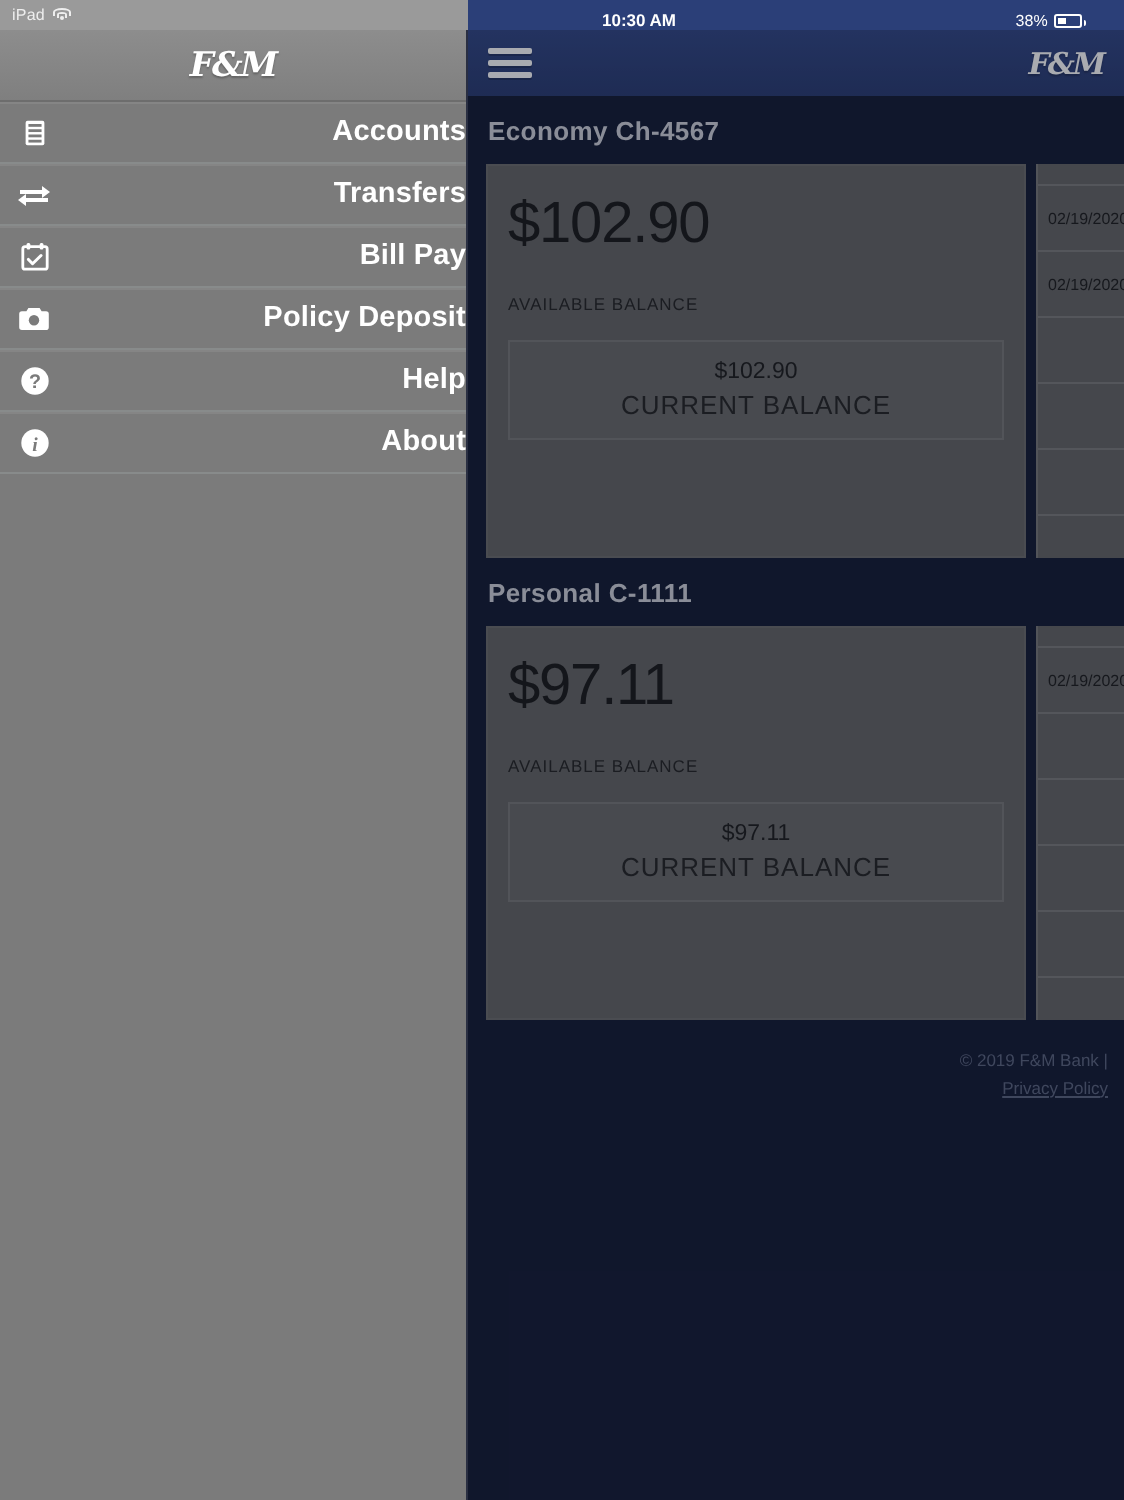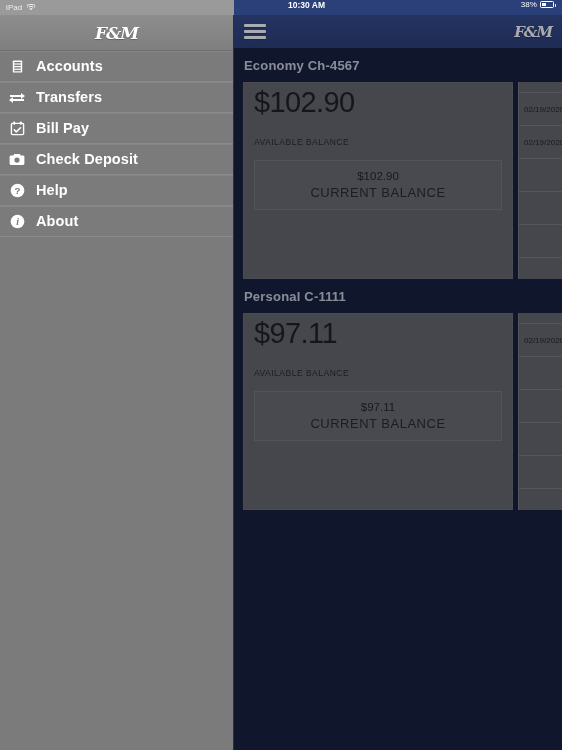--- a/index.html
+++ b/index.html
@@ -17,21 +17,21 @@
     z-index:40; pointer-events:none;
   }
   .sb-left{
     position:absolute; left:0; top:0; width:234px; height:15px;
     background:#9a9a9a;
     display:flex; align-items:center; gap:4px; padding-left:6px;
   }
   .sb-right{
     position:absolute; left:234px; top:0; width:328px; height:15px;
     background:#2b3f78;
-    display:flex; align-items:flex-start; padding:0 8px;
+    display:flex; align-items:flex-end; padding:0 21px;
   }
   .sb-text{ font-size:8px; color:#fff; letter-spacing:.1px; }
   .sb-left .sb-text{ color:#eee;text-align:right; }
   .sb-time{ font-size:8.5px; font-weight:bold; color:#fff; margin-left:46px; }
   .sb-batt-wrap{ margin-left:auto; display:flex; align-items:center; gap:3px; }
   .batt{
     width:14px; height:7px; border:1px solid #fff; border-radius:1.5px;
     position:relative;
   }
   .batt::after{
@@ -67,23 +67,24 @@
     border-bottom:1px solid #6d6d6d;
   }
   .logo-script{
     font-family:"DejaVu Serif", serif;
     font-style:italic; font-weight:bold;
     color:#ffffff; font-size:17px; letter-spacing:-1px;
     text-shadow:0 1px 1px rgba(0,0,0,.25);
   }
   .menu-item{
     height:31px; display:flex; align-items:center;
-    padding-left:9px; gap:11px;
+    padding-left:9px; gap:1px;
     border-bottom:1px solid #888b8b;
     box-shadow:inset 0 1px 0 #858585;
+    justify-content:space-between;
   }
   .menu-label{
     color:#ffffff; font-size:14.5px; font-weight:bold;
     letter-spacing:.1px;
   }
   .mi-icon{
     width:16px; height:16px; flex:0 0 16px;
     display:flex; align-items:center; justify-content:center;
     color:#fff;
   }
@@ -110,21 +111,21 @@
   .acct-title{
     color:#cfd2da; font-size:13px; font-weight:bold;
     padding:10px 10px 9px 10px; letter-spacing:.2px;
   }
   .acct-row{
     display:flex; height:197px; padding:0 0 0 9px;
   }
   .bal-card{
     width:270px; flex:0 0 270px; background:#666666;
     border:1px solid #6e6e6e;
-    padding:4px 10px 0 10px;
+    padding:14px 10px 0 10px;
   }
   .bal-amount{
     font-size:29px; color:#1b1b1b; font-weight:normal;
     letter-spacing:-.6px; line-height:1.05;
     font-family:"Liberation Sans", sans-serif;
   }
   .bal-caption{
     font-size:8.5px; color:#262626; letter-spacing:.5px;
     margin-top:20px; margin-bottom:13px;
   }
@@ -211,20 +212,24 @@
         <div class="txn-row">02/19/2020</div>
         <div class="txn-row"></div>
         <div class="txn-row"></div>
         <div class="txn-row"></div>
         <div class="txn-row"></div>
         <div class="txn-row"></div>
       </div>
     </div>
   </div>
 
+  <div class="footer">
+    <span>© 2019 F&amp;M Bank |</span>
+    <a href="#">Privacy Policy</a>
+  </div>
 </div>
 
 <div class="dim"></div>
 
 <div class="sidebar">
   <div class="sidebar-head">
     <div class="logo-script">F&amp;M</div>
   </div>
 
   <div class="menu-item">
@@ -262,21 +267,21 @@
     <span class="menu-label">Bill Pay</span>
   </div>
 
   <div class="menu-item">
     <span class="mi-icon">
       <svg width="16" height="13" viewBox="0 0 16 13" fill="#fff">
         <path d="M5.2 1h5.6l1 1.6H14a1.4 1.4 0 0 1 1.4 1.4v6.6A1.4 1.4 0 0 1 14 12H2a1.4 1.4 0 0 1-1.4-1.4V4A1.4 1.4 0 0 1 2 2.6h2.2z"></path>
         <circle cx="8" cy="7.1" r="2.6" fill="#7b7b7b"></circle>
       </svg>
     </span>
-    <span class="menu-label">Check Deposit</span>
+    <span class="menu-label">Policy Deposit</span>
   </div>
 
 
   <div class="menu-item">
     <span class="mi-icon">
       <svg width="15" height="15" viewBox="0 0 16 16">
         <circle cx="8" cy="8" r="7.3" fill="#fff"></circle>
         <text x="8" y="11.9" font-size="10.5" font-weight="bold" fill="#7b7b7b" text-anchor="middle" font-family="Liberation Sans, sans-serif">?</text>
       </svg>
     </span>

